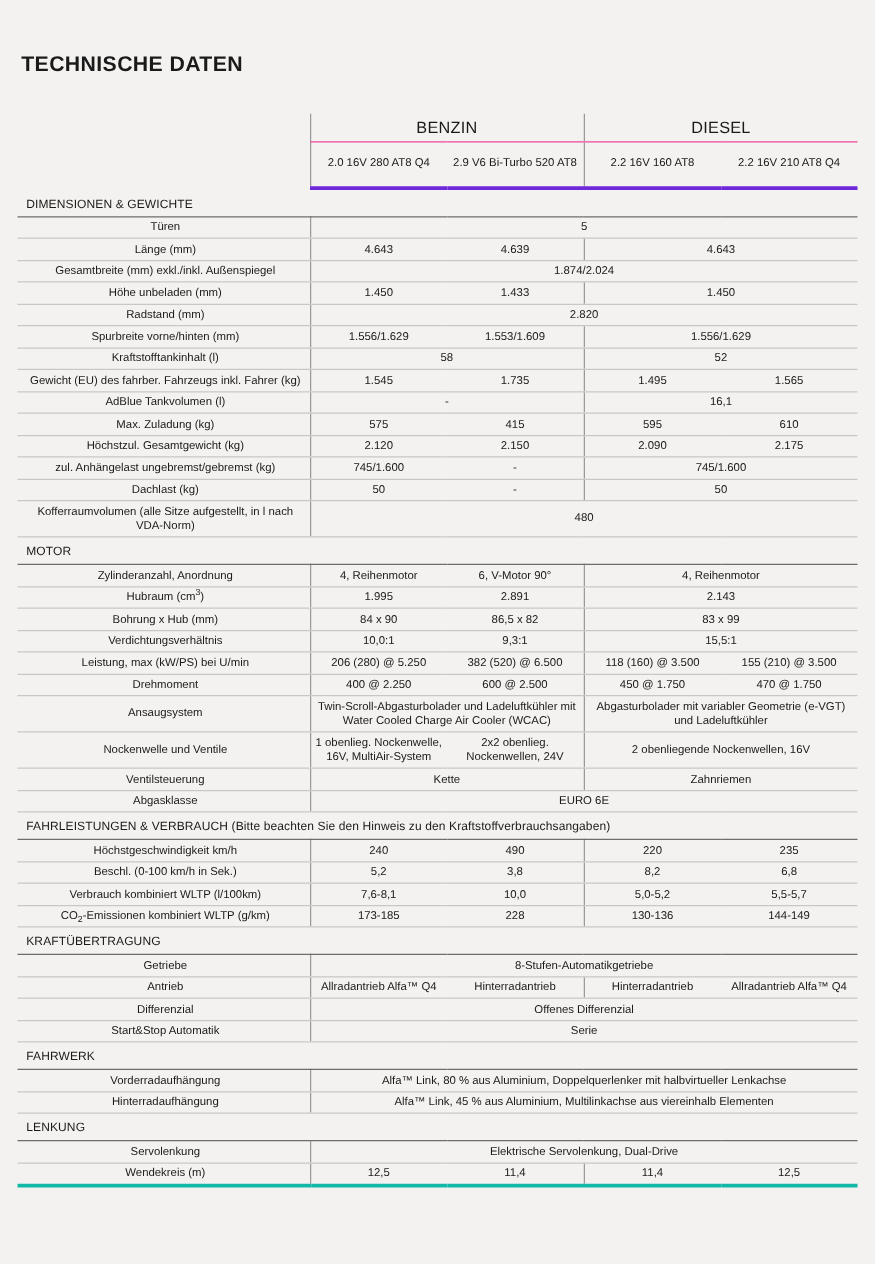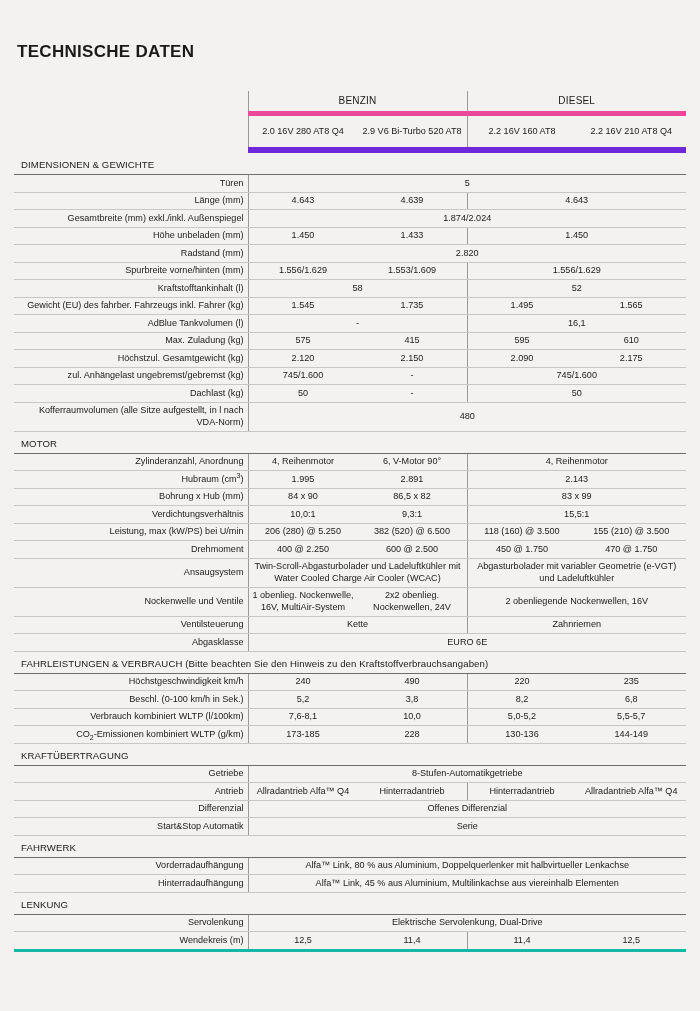--- a/index.html
+++ b/index.html
@@ -40,35 +40,35 @@
 
   
   col.c-label { width: 234px; }
   col.c-v     { width: 109.5px; }
 
   
   .hdr-blank { border: none; background: transparent; }
   .grp-head {
     text-align: center;
     font-weight: bold;
-    font-size: 10px;
+    font-size: 13px;
     letter-spacing: 0.2px;
     height: 22px;
-    border-bottom: 5px solid #ec4899;
+    border-bottom: 1px solid #ec4899;
     vertical-align: middle;
   }
   .grp-benzin { border-left: 1px solid #9a9a9a; }
   .grp-diesel { border-left: 1px solid #9a9a9a; }
   .var-head {
     text-align: center;
     font-size: 9.1px;
     height: 37px;
     line-height: 11.5px;
     padding: 2px 3px;
-    border-bottom: 6px solid #6d28d9;
+    border-bottom: 3px solid #6d28d9;
     vertical-align: middle;
   }
   .var-head.sep { border-left: 1px solid #9a9a9a; }
 
   
   tr.section td {
     font-weight: normal;
     font-size: 9.6px;
     letter-spacing: 0.1px;
     padding: 6px 0 4px 7px;
@@ -76,21 +76,21 @@
     border-top: none;
   }
 
   
   tr.data td {
     border-bottom: 1px solid #c9c6c3;
     line-height: 11.5px;
   }
   tr.data td.lbl {
     padding: 2.5px 4px 2.5px 7px;
-    text-align: right;
+    text-align: center;
   }
   tr.data td.val {
     padding: 2.5px 3px;
     text-align: center;
   }
   tr.data td.vsep { border-left: 1px solid #9a9a9a; }
   tr.data:last-child td { border-bottom: 3px solid #14b8a6; }
 
   sup, sub { font-size: 7px; line-height: 0; }
 </style>

